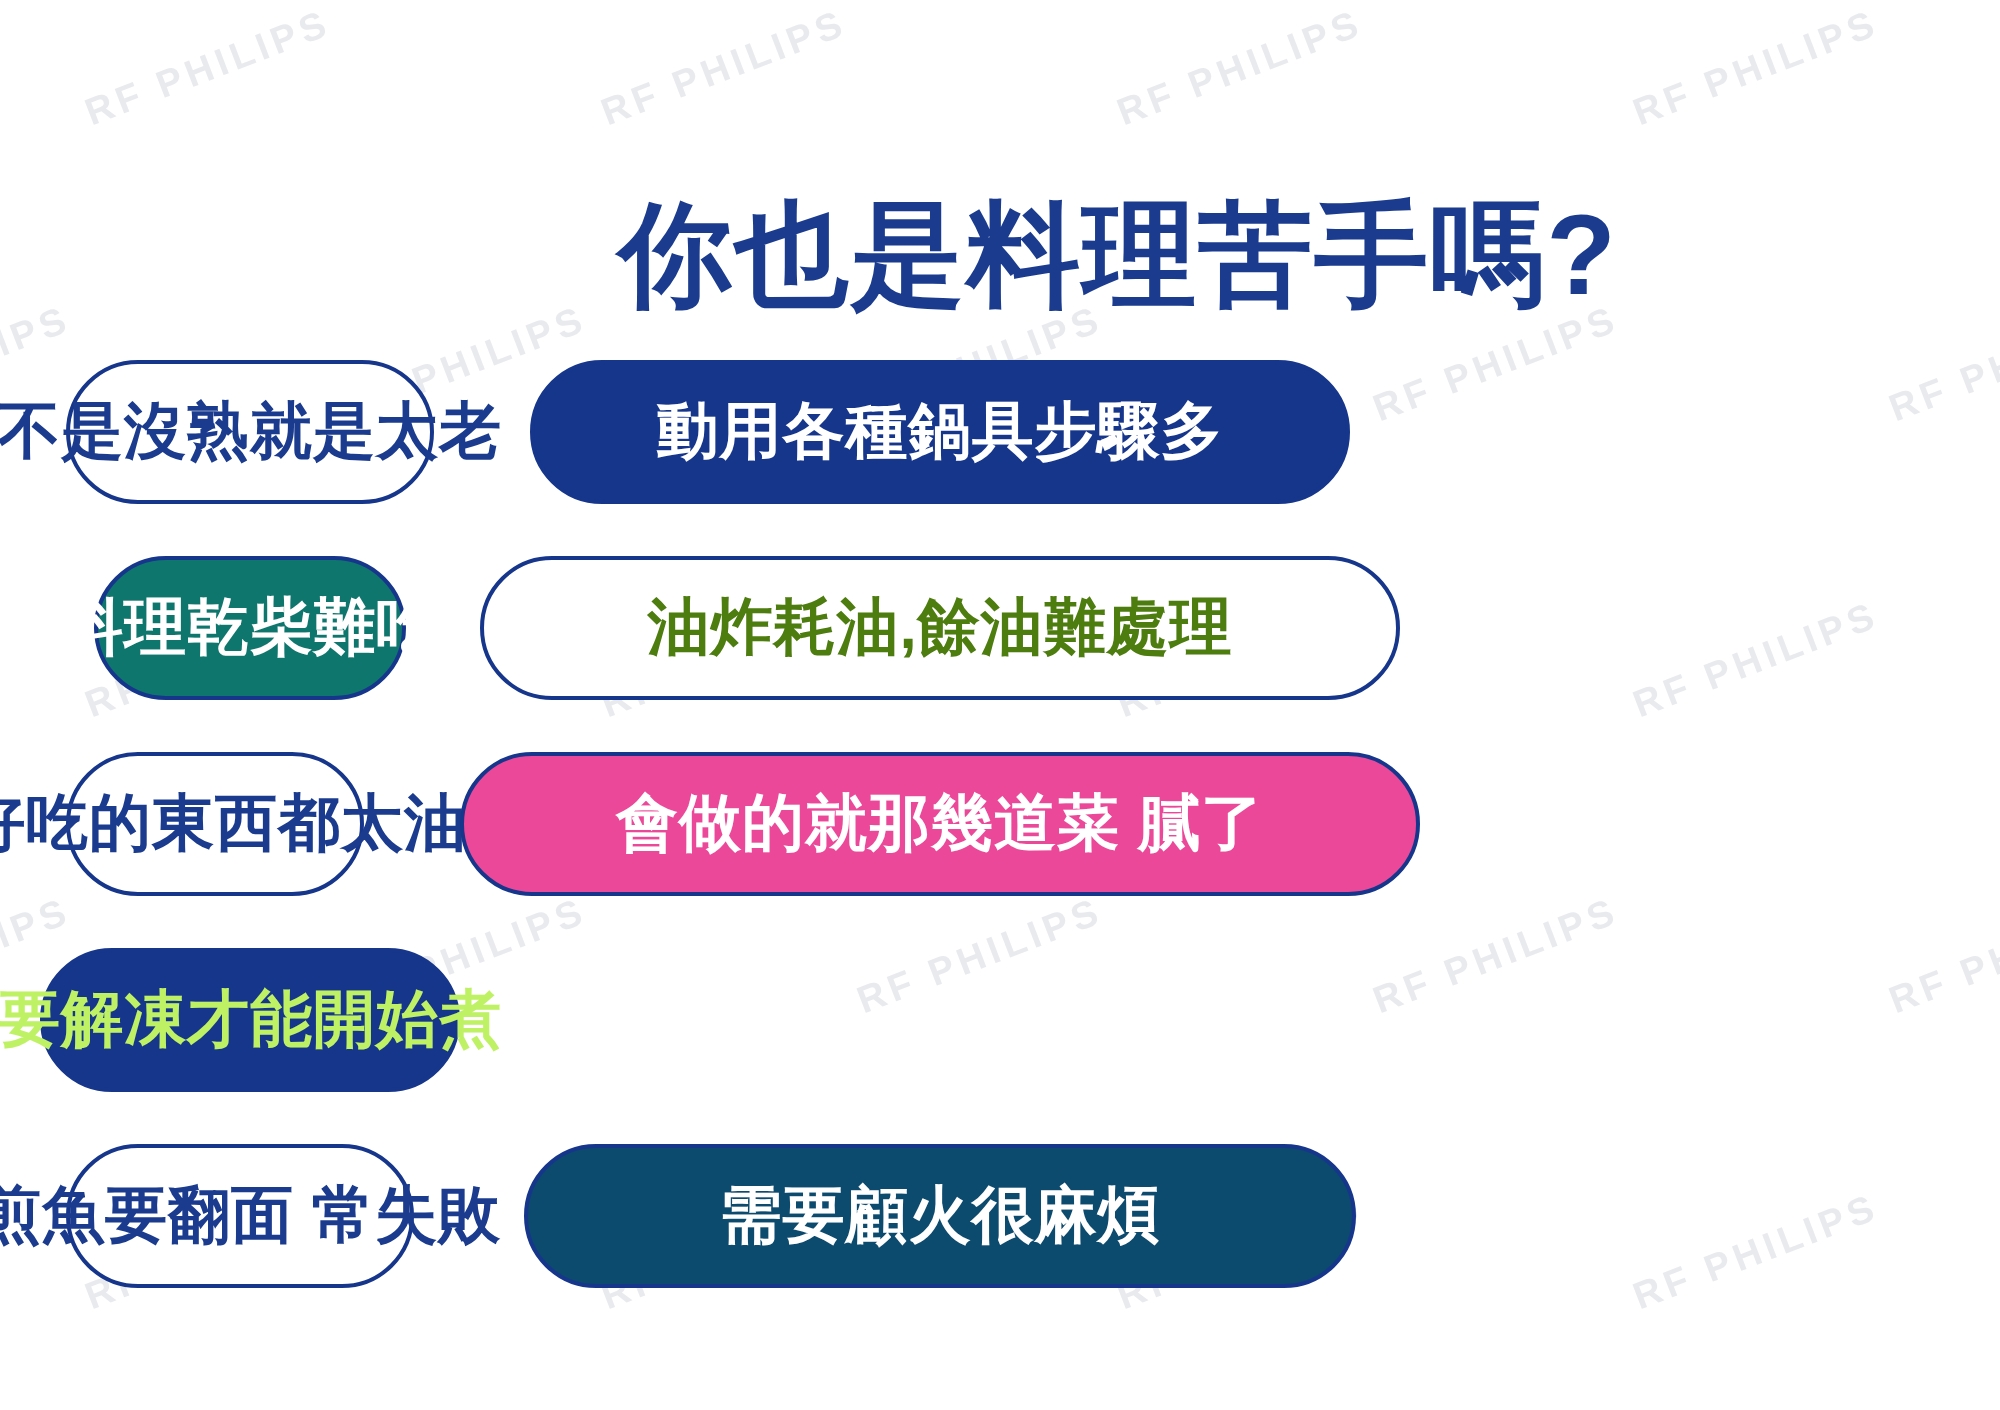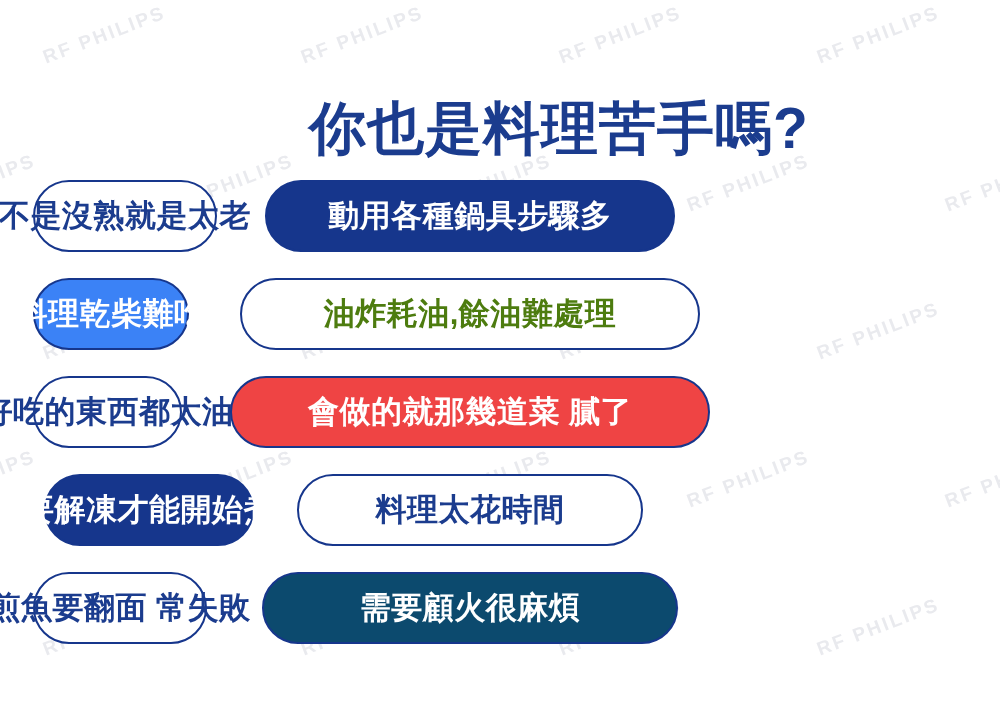--- a/index.html
+++ b/index.html
@@ -139,41 +139,38 @@
   <div id="pill-grid">
       <div class="pill-row">
         <div class="pill outline" style="left: 33px; width: 184px; background: rgb(255, 255, 255); border-color: rgb(22, 54, 140); color: rgb(27, 60, 142);">
           <span class="pill-label">不是沒熟就是太老</span>
         </div>
         <div class="pill filled" style="left: 265px; width: 410px; background: rgb(22, 54, 140); border-color: rgb(22, 54, 140); color: rgb(255, 255, 255);">
           <span class="pill-label">動用各種鍋具步驟多</span>
         </div>
       </div>
       <div class="pill-row">
-        <div class="pill filled" style="left: 33px; width: 156px; background: #3b82f6; border-color: rgb(22, 54, 140); color: rgb(255, 255, 255);">
+        <div class="pill filled" style="left: 47px; width: 156px; background: #0f766e; border-color: rgb(22, 54, 140); color: rgb(255, 255, 255);">
           <span class="pill-label">料理乾柴難吃</span>
         </div>
         <div class="pill outline" style="left: 240px; width: 460px; background: rgb(255, 255, 255); border-color: rgb(22, 54, 140); color: #4d7c0f;">
           <span class="pill-label">油炸耗油,餘油難處理</span>
         </div>
       </div>
       <div class="pill-row">
         <div class="pill outline" style="left: 33px; width: 149px; background: rgb(255, 255, 255); border-color: rgb(22, 54, 140); color: rgb(27, 60, 142);">
           <span class="pill-label">好吃的東西都太油</span>
         </div>
-        <div class="pill filled" style="left: 230px; width: 480px; background: #ef4444; border-color: rgb(22, 54, 140); color: rgb(255, 255, 255);">
+        <div class="pill filled" style="left: 230px; width: 480px; background: #ec4899; border-color: rgb(22, 54, 140); color: rgb(255, 255, 255);">
           <span class="pill-label">會做的就那幾道菜 膩了</span>
         </div>
       </div>
       <div class="pill-row">
-        <div class="pill filled" style="left: 44px; width: 210px; background: rgb(22, 54, 140); border-color: rgb(22, 54, 140); color: #ffffff;">
+        <div class="pill filled" style="left: 20px; width: 210px; background: rgb(22, 54, 140); border-color: rgb(22, 54, 140); color: #bef264;">
           <span class="pill-label">要解凍才能開始煮</span>
-        </div>
-        <div class="pill outline" style="left: 297px; width: 346px; background: rgb(255, 255, 255); border-color: rgb(22, 54, 140); color: rgb(27, 60, 142);">
-          <span class="pill-label">料理太花時間</span>
         </div>
       </div>
       <div class="pill-row">
         <div class="pill outline" style="left: 33px; width: 174px; background: rgb(255, 255, 255); border-color: rgb(22, 54, 140); color: rgb(27, 60, 142);">
           <span class="pill-label">煎魚要翻面 常失敗</span>
         </div>
         <div class="pill filled" style="left: 262px; width: 416px; background: #0c4a6e; border-color: rgb(22, 54, 140); color: rgb(255, 255, 255);">
           <span class="pill-label">需要顧火很麻煩</span>
         </div>
       </div>

